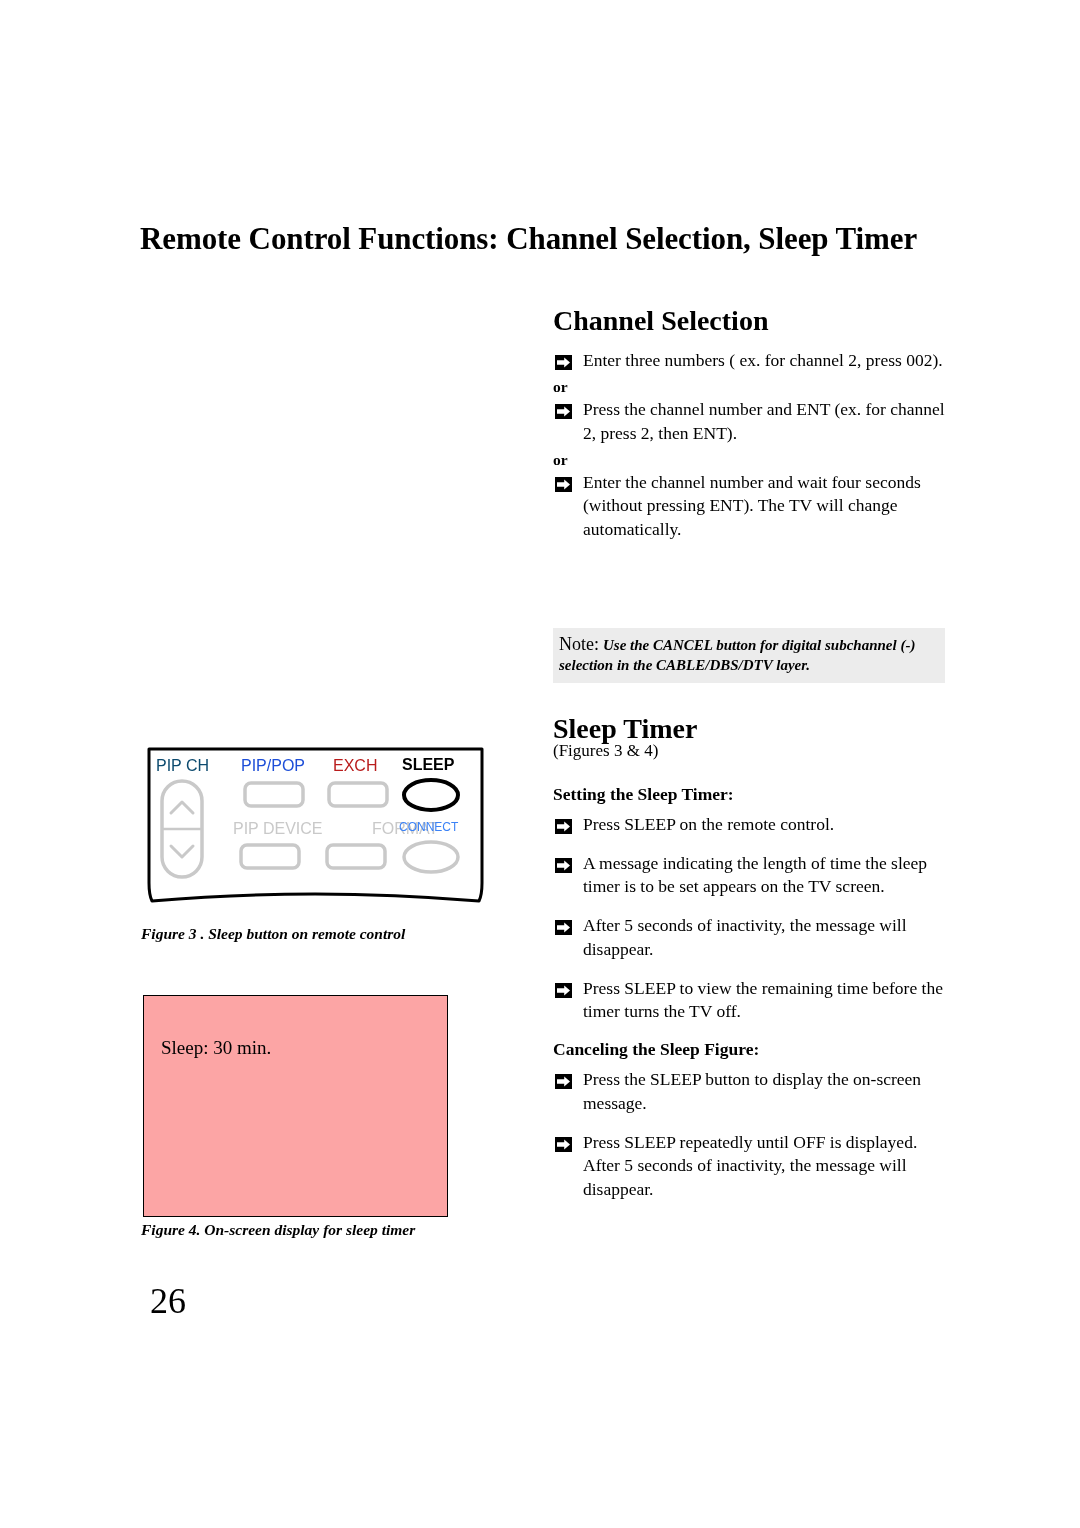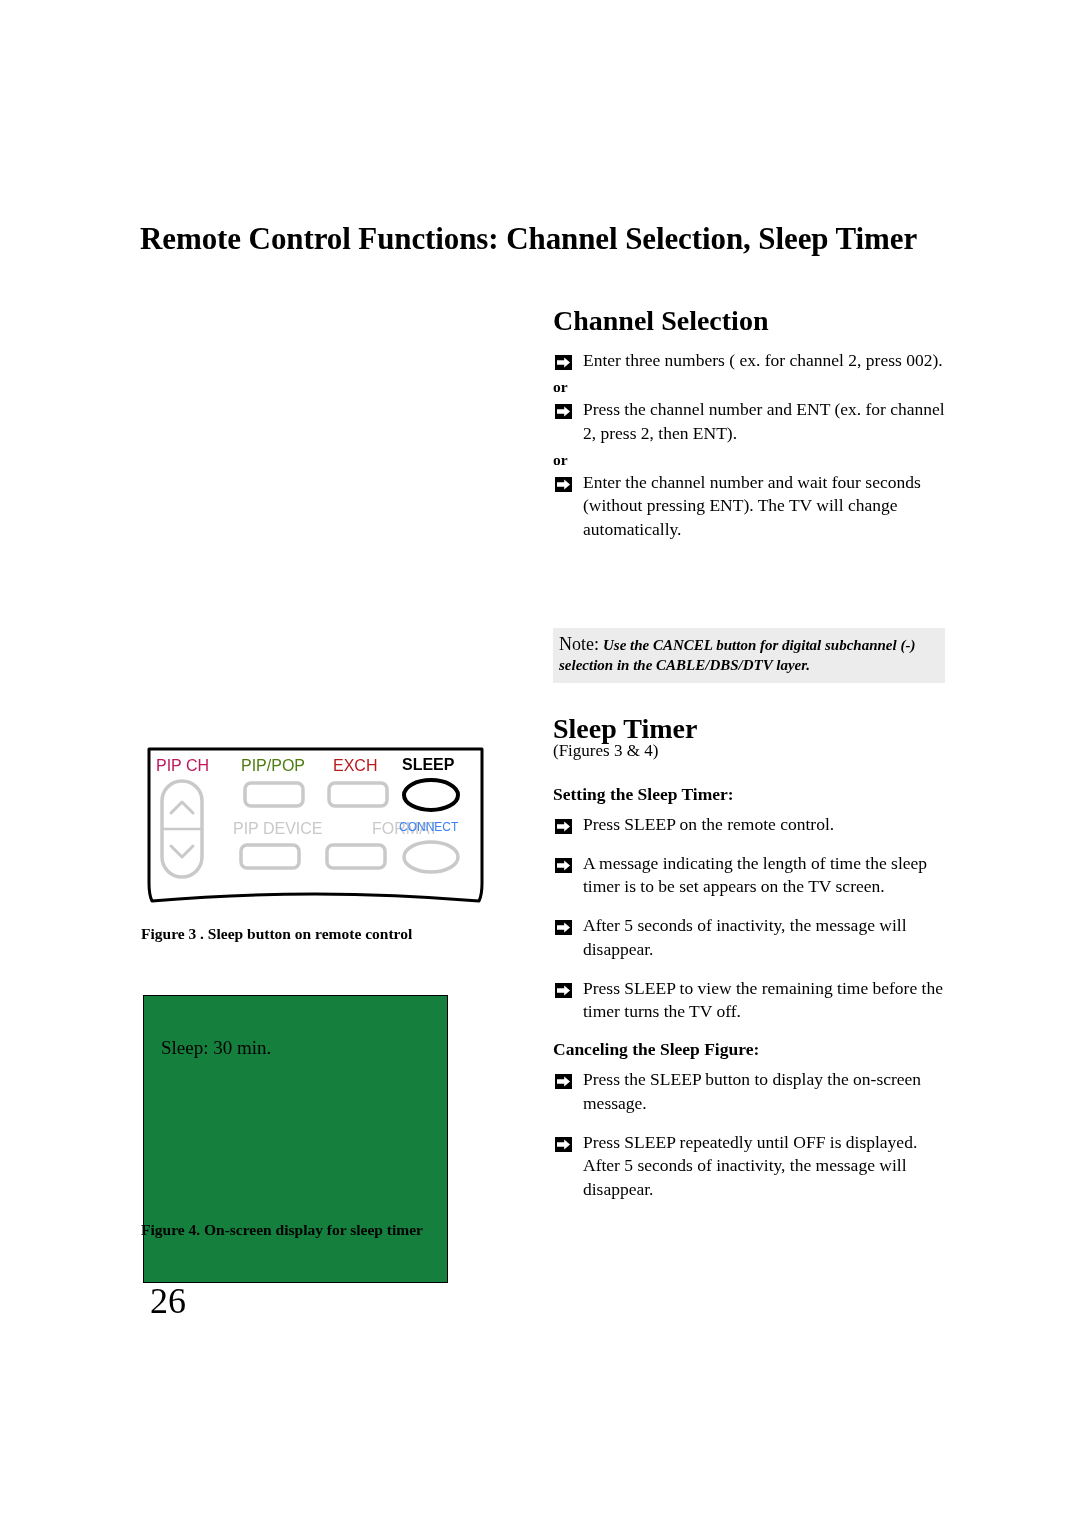--- a/index.html
+++ b/index.html
@@ -115,36 +115,37 @@
   
   .remote-fig {
     position: absolute;
     left: 143px;
     top: 745px;
     width: 345px;
     height: 172px;
   }
   .fig-caption {
     position: absolute;
+    font-style: italic;
     font-weight: bold;
     font-size: 15.5px;
     white-space: nowrap;
   }
   #fig3-caption { left: 141px; top: 925px; }
   #fig4-caption { left: 141px; top: 1221px; }
 
   .osd-box {
     position: absolute;
     left: 143px;
     top: 995px;
     width: 305px;
-    height: 288px;
+    height: 222px;
     border: 1.5px solid #000;
     box-sizing: border-box;
-    background: #15803d;
+    background: #fca5a5;
   }
   .osd-text {
     position: absolute;
     left: 17px;
     top: 42px;
     font-size: 19px;
     line-height: 1;
   }
 
   
@@ -310,22 +311,22 @@
 
       <rect x="98" y="100" width="58" height="23" rx="6" ry="6" fill="#ffffff" stroke="#c9c9c9" stroke-width="3.5"></rect>
 
       <rect x="184" y="100" width="58" height="23" rx="6" ry="6" fill="#ffffff" stroke="#c9c9c9" stroke-width="3.5"></rect>
 
       <ellipse cx="288" cy="112" rx="27" ry="15" fill="#ffffff" stroke="#c9c9c9" stroke-width="3.5"></ellipse>
     </svg>
 
     
     <div style="position:absolute;left:0;top:0;width:345px;height:172px;font-family:'Liberation Sans',sans-serif;">
-      <div style="position:absolute;left:13px;top:12px;font-size:16px;color:#be185d;">PIP CH</div>
-      <div style="position:absolute;left:98px;top:12px;font-size:16px;color:#4d7c0f;">PIP/POP</div>
+      <div style="position:absolute;left:13px;top:12px;font-size:16px;color:#0c4a6e;">PIP CH</div>
+      <div style="position:absolute;left:98px;top:12px;font-size:16px;color:#1d4ed8;">PIP/POP</div>
       <div style="position:absolute;left:190px;top:12px;font-size:16px;color:#b91c1c;">EXCH</div>
       <div style="position:absolute;left:259px;top:11px;font-size:16px;font-weight:bold;color:#000000;">SLEEP</div>
       <div style="position:absolute;left:90px;top:75px;font-size:16px;color:#c9c9c9;">PIP DEVICE</div>
       <div style="position:absolute;left:185px;top:75px;font-size:16px;color:#c9c9c9;margin-left:44px;">FORMAT</div>
       <div style="position:absolute;left:256px;top:75px;font-size:12px;color:#3b82f6;">CONNECT</div>
     </div>
   </div>
 
   <div class="fig-caption" id="fig3-caption">Figure 3 . Sleep button on remote control</div>
 

